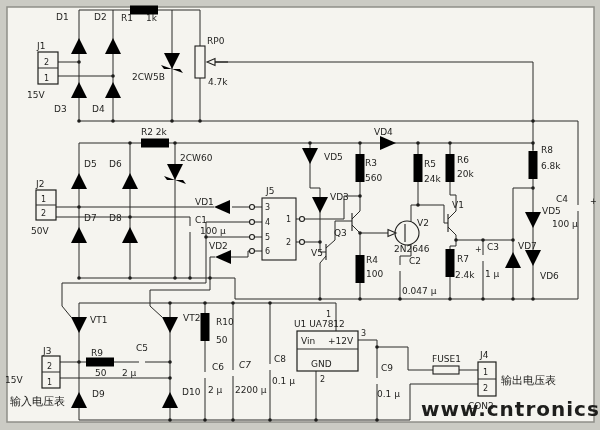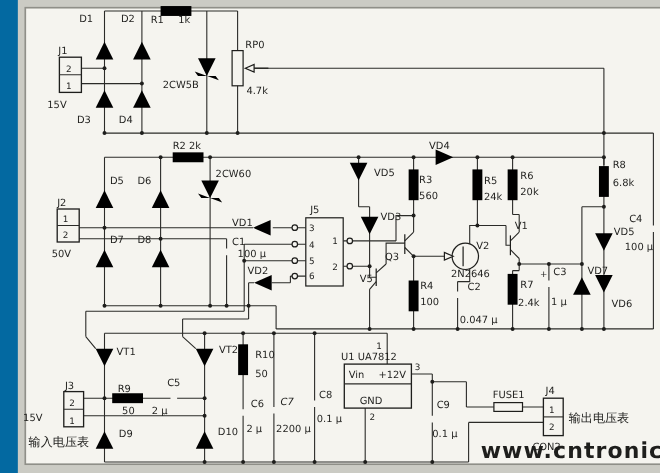--- a/index.html
+++ b/index.html
@@ -1,16 +1,16 @@
 <!DOCTYPE html>
 <html><head>
 <meta charset="utf-8">
 <style>
   html,body{margin:0;padding:0;background:#888;}
-  #stage{width:480px;height:430px;position:relative;background:#0369a1;font-family:"DejaVu Sans",sans-serif;padding-left:16px;}
+  #stage{width:480px;height:430px;position:relative;background:#0369a1;font-family:"DejaVu Sans",sans-serif;}
   svg{display:block;}
   .wire{stroke:#2b2b28;stroke-width:1;fill:none;}
   .glyph polygon,.glyph rect,.glyph circle{fill:#f5f4ef;stroke:#1e1e1c;stroke-width:1.1;}
   .glyph line,.glyph path{stroke:#1e1e1c;stroke-width:1.1;fill:none;}
   .bar{stroke:#1e1e1c;stroke-width:2;fill:none;}
   .dot{fill:#1e1e1c;stroke:none;}
   .arrow{fill:#1e1e1c;stroke:none;}
   .box{fill:#f5f4ef;stroke:#1e1e1c;stroke-width:1.2;}
   text{fill:#1e1e1c;font-size:9px;font-family:"DejaVu Sans",sans-serif;}
   .sm{font-size:8px;}

